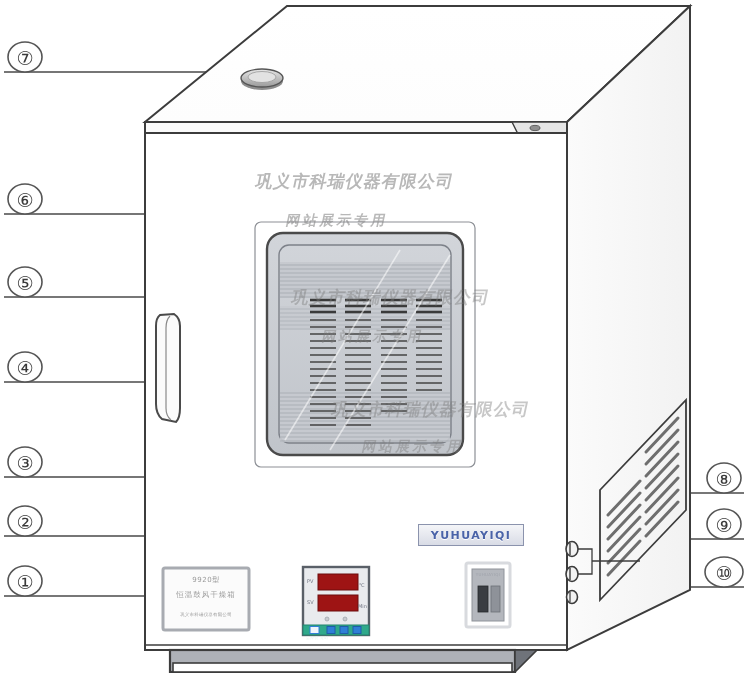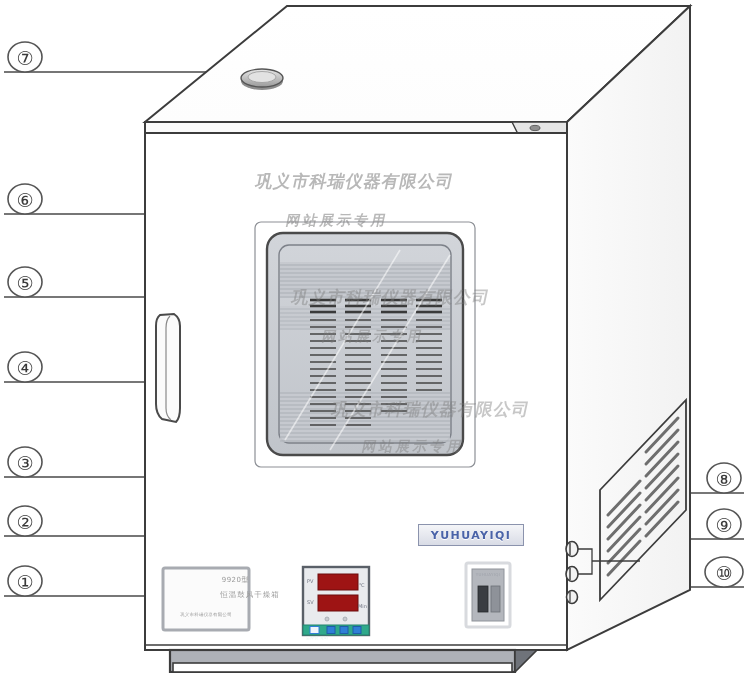--- a/index.html
+++ b/index.html
@@ -334,22 +334,22 @@
 
 <div class="wm big" style="left:256px;top:170px;transform:skewX(-12deg);">巩义市科瑞仪器有限公司</div>
 <div class="wm small" style="left:286px;top:212px;transform:skewX(-12deg);">网站展示专用</div>
 
 <div class="wm big dim" style="left:292px;top:286px;transform:skewX(-12deg);">巩义市科瑞仪器有限公司</div>
 <div class="wm small dim" style="left:322px;top:328px;transform:skewX(-12deg);">网站展示专用</div>
 
 <div class="wm big dim" style="left:332px;top:398px;transform:skewX(-12deg);">巩义市科瑞仪器有限公司</div>
 <div class="wm small dim" style="left:362px;top:438px;transform:skewX(-12deg);">网站展示专用</div>
 
-<div class="plate-txt" style="left:163px;top:575px;width:86px;font-size:7px;letter-spacing:.5px;text-align:right;">9920型</div>
-<div class="plate-txt" style="left:163px;top:590px;width:86px;font-size:7.5px;letter-spacing:1px;padding-left:44px;">恒温鼓风干燥箱</div>
+<div class="plate-txt" style="left:163px;top:575px;width:86px;font-size:7px;letter-spacing:.5px;">9920型</div>
+<div class="plate-txt" style="left:163px;top:590px;width:86px;font-size:7.5px;letter-spacing:1px;">恒温鼓风干燥箱</div>
 <div class="plate-txt" style="left:163px;top:612px;width:86px;font-size:4.5px;letter-spacing:.2px;">巩义市科瑞仪器有限公司</div>
 
 <div class="ctrl-lbl" style="left:307px;top:578px;">PV</div>
 <div class="ctrl-lbl" style="left:307px;top:599px;">SV</div>
 <div class="ctrl-lbl" style="left:359px;top:582px;">℃</div>
 <div class="ctrl-lbl" style="left:358px;top:603px;">Min</div>
 <div class="ctrl-lbl" style="left:306px;top:636px;font-size:3.6px;letter-spacing:.6px;color:#dff3ec;">温控仪 定时</div>
 
 <div class="brand-badge" style="left:418px;top:524px;width:104px;height:20px;">YUHUAYIQI</div>
 

